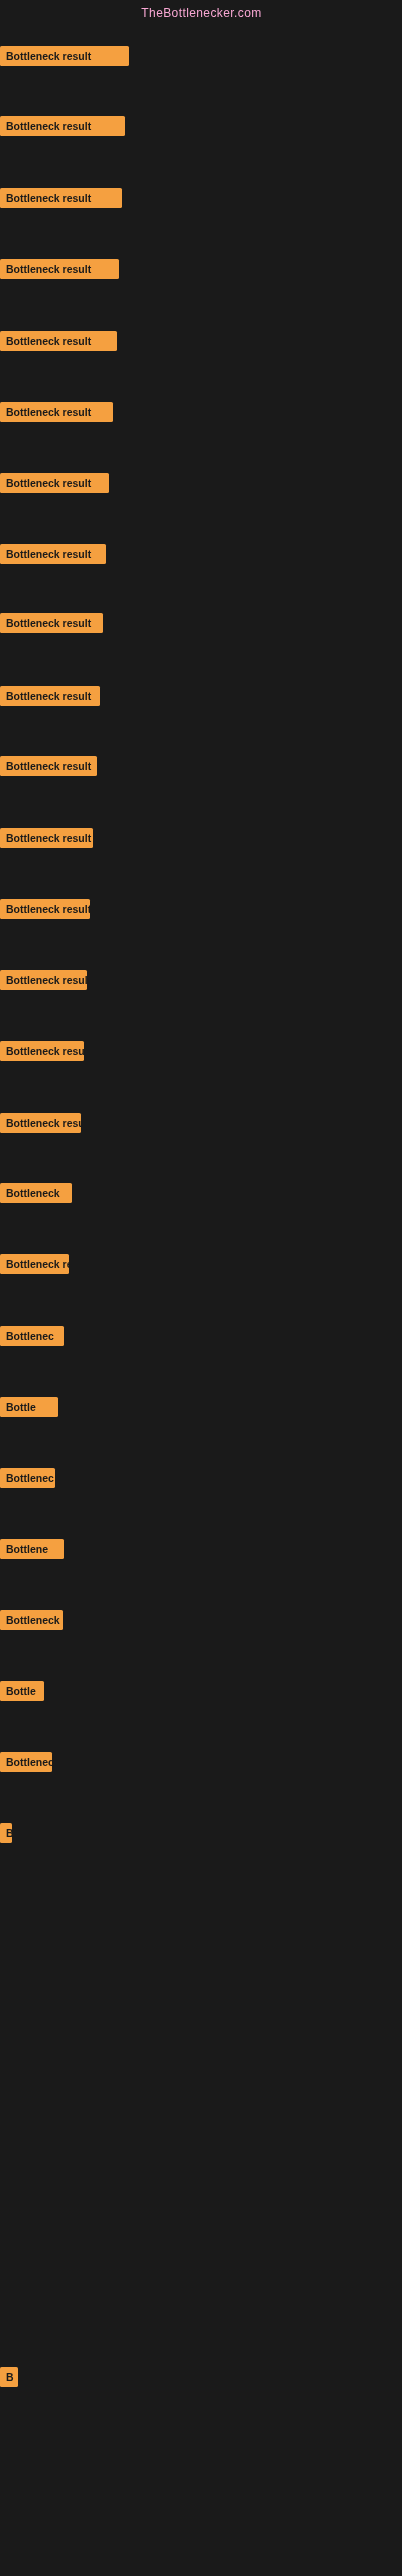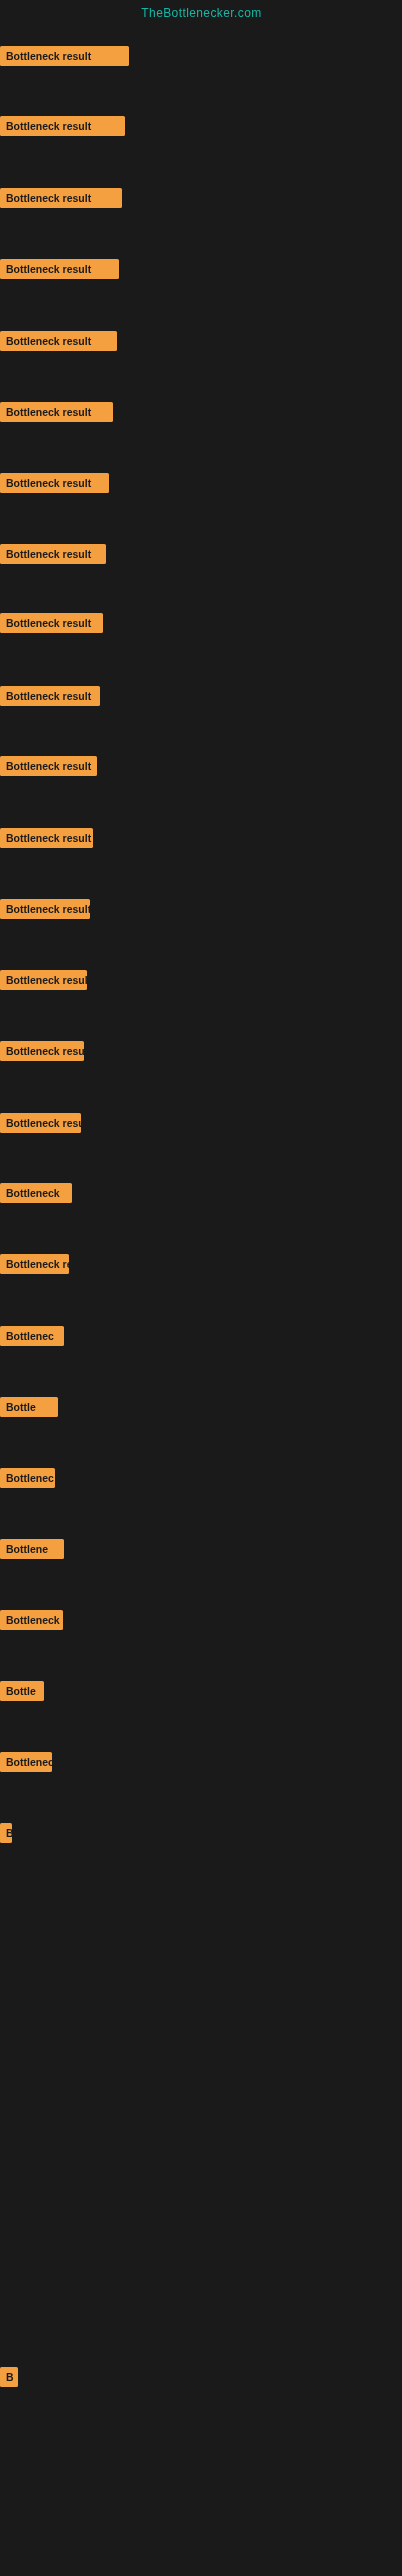--- a/index.html
+++ b/index.html
@@ -12,21 +12,21 @@
       width: 403px;
       min-height: 2576px;
       background-color: #1a1a1a;
       font-family: Arial, sans-serif;
       position: relative;
     }
 
     .site-header {
       text-align: center;
       padding: 6.4px 0 3.2px 0;
-      color: #14b8a6;
+      color: #f9a8d4;
       font-size: 12px;
       font-weight: normal;
       letter-spacing: 0.4px;
     }
 
     .bottleneck-item {
       position: absolute;
       left: 0;
       background-color: #f5a040;
       color: #1a1a1a;

